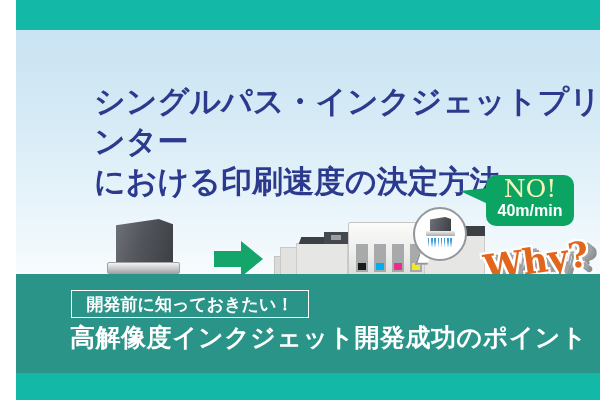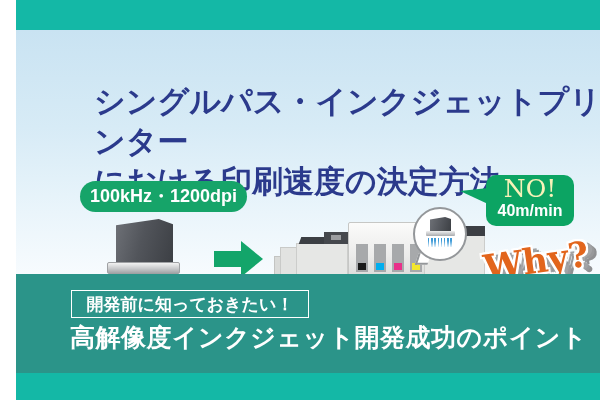--- a/index.html
+++ b/index.html
@@ -103,21 +103,20 @@
 
 <div class="canvas">
 
   <div class="hero">
 
     <div class="title">
       <div>シングルパス・インクジェットプリンター</div>
       <div>における印刷速度の決定方法</div>
     </div>
 
-    <div class="pill">100kHz・1200dpi</div>
 
 
     <div class="no-tail"></div>
     <div class="no-bubble">
       <div class="no-text">NO!</div>
       <div class="no-speed">40m/min</div>
     </div>
 
     <div class="ph-head"></div>
     <div class="ph-base"></div>

